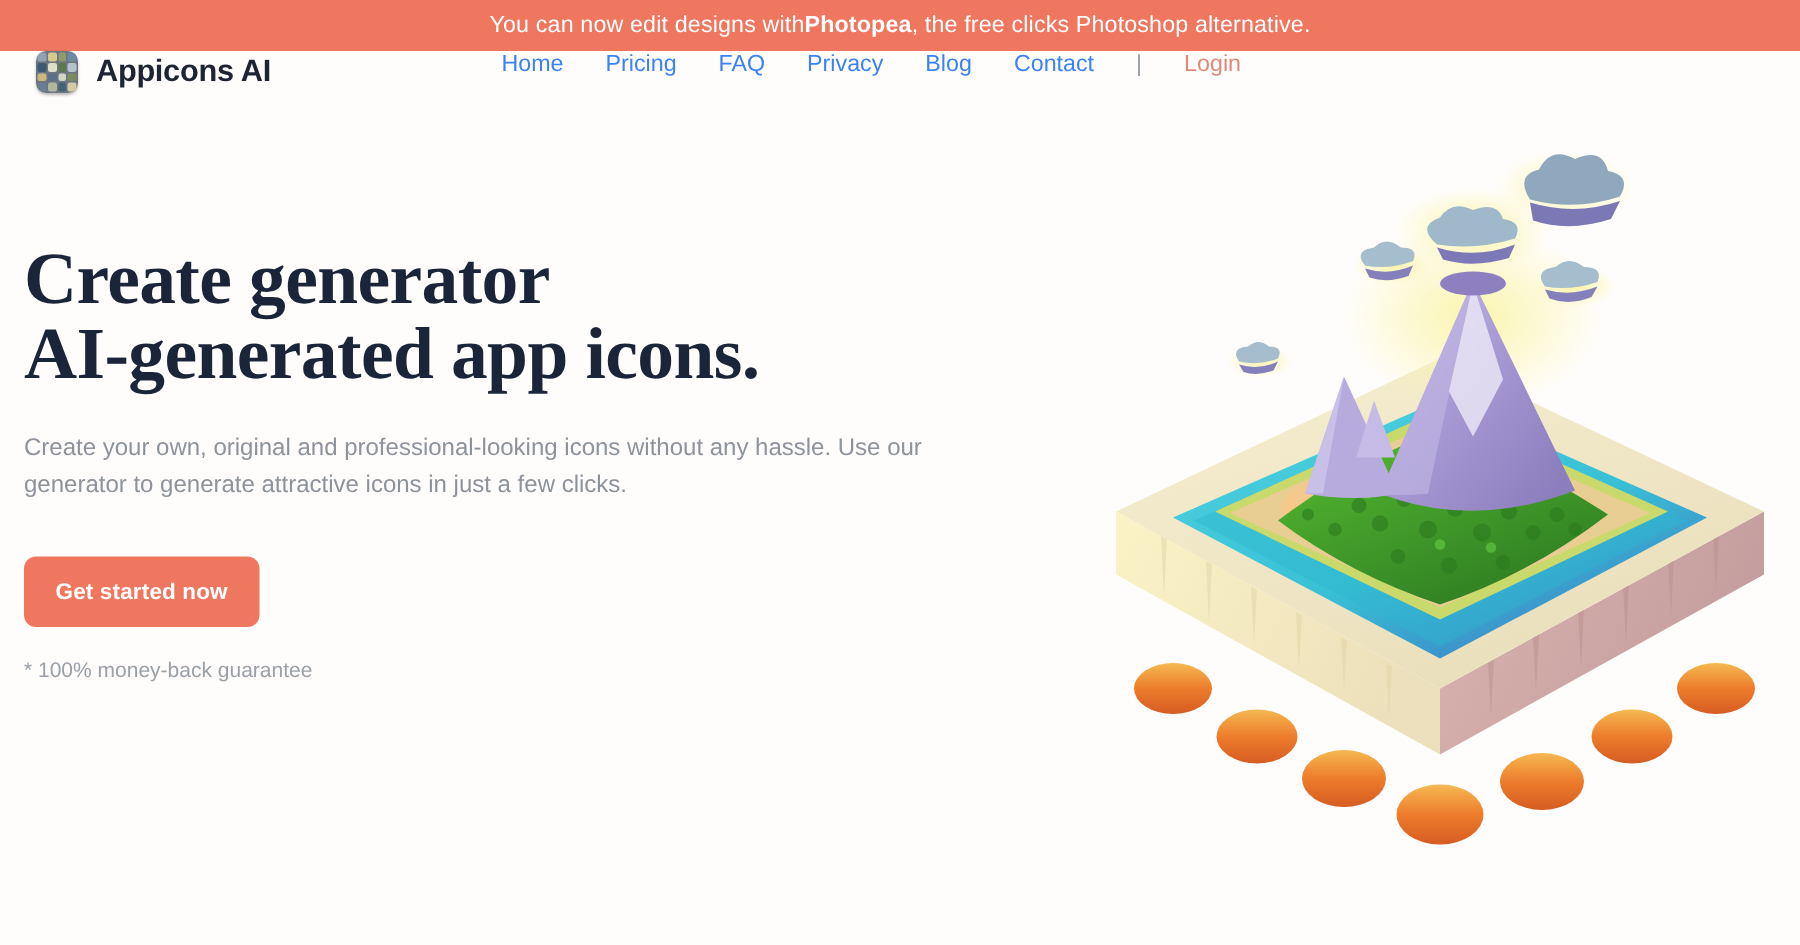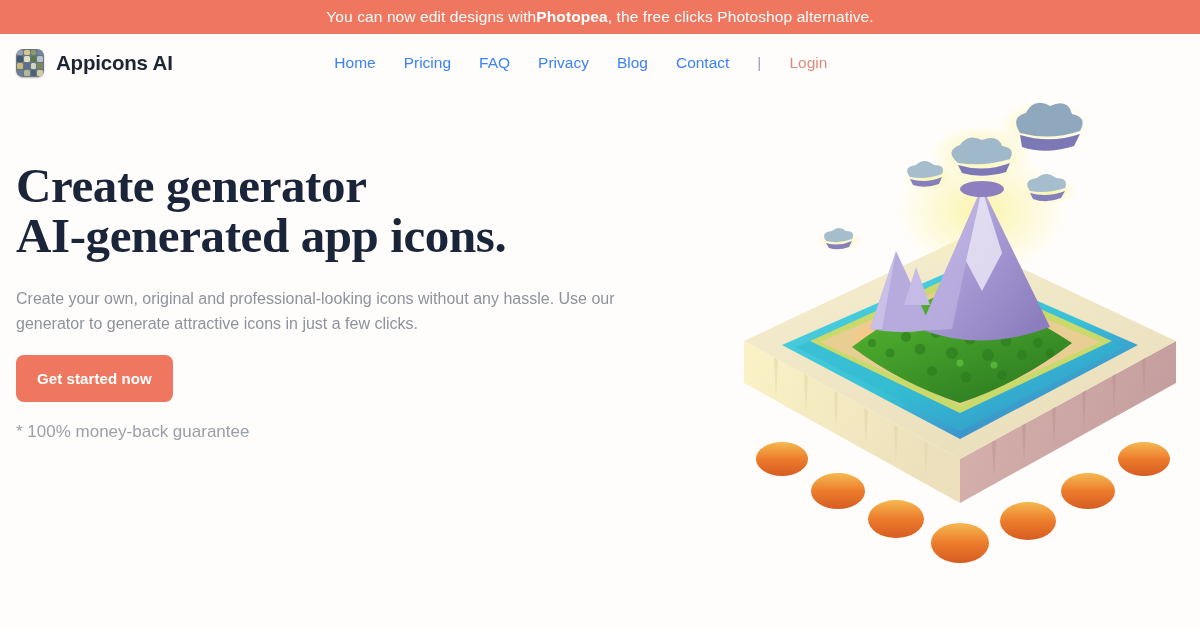--- a/index.html
+++ b/index.html
@@ -18,22 +18,22 @@
     color: #ffffff;
     font-size: 15.5px;
     letter-spacing: .1px;
     white-space: nowrap;
   }
   .announce .strong { font-weight: 700; }
 
   
   .header {
     height: 57px;
-    display: flex; align-items: center;
-    padding: 0 16px;
+    display: flex; align-items: flex-start;
+    padding: 0 24px;
     background: #fffdfb;
     gap: 15px;
   }
   .brand { display: flex; align-items: center; gap: 12px; }
   .logo-tile {
     width: 28px; height: 28px;
     border-radius: 7px;
     overflow: hidden;
     display: grid;
     grid-template-columns: repeat(4, 1fr);
@@ -83,35 +83,35 @@
   h1 .l2 { display: block; }
   .sub {
     margin-top: 26px;
     font-size: 16px;
     line-height: 1.55;
     color: #8d939c;
     max-width: 650px;
   }
   .cta {
     display: inline-block;
-    margin-top: 18px;
+    margin-top: 34px;
     background: #F0775F;
     color: #ffffff;
     border: none;
     border-radius: 8px;
     padding: 15px 21px;
     font-size: 15px;
     font-weight: 700;
     letter-spacing: .1px;
     cursor: pointer;
     font-family: "Liberation Sans", sans-serif;
   }
   .guarantee {
     margin-top: 20px;
-    font-size: 17px;
+    font-size: 14px;
     color: #9aa0a8;
   }
 
   
   .art {
     position: absolute;
     right: 0; top: 0;
     width: 480px; height: 520px;
     pointer-events: none;
   }

